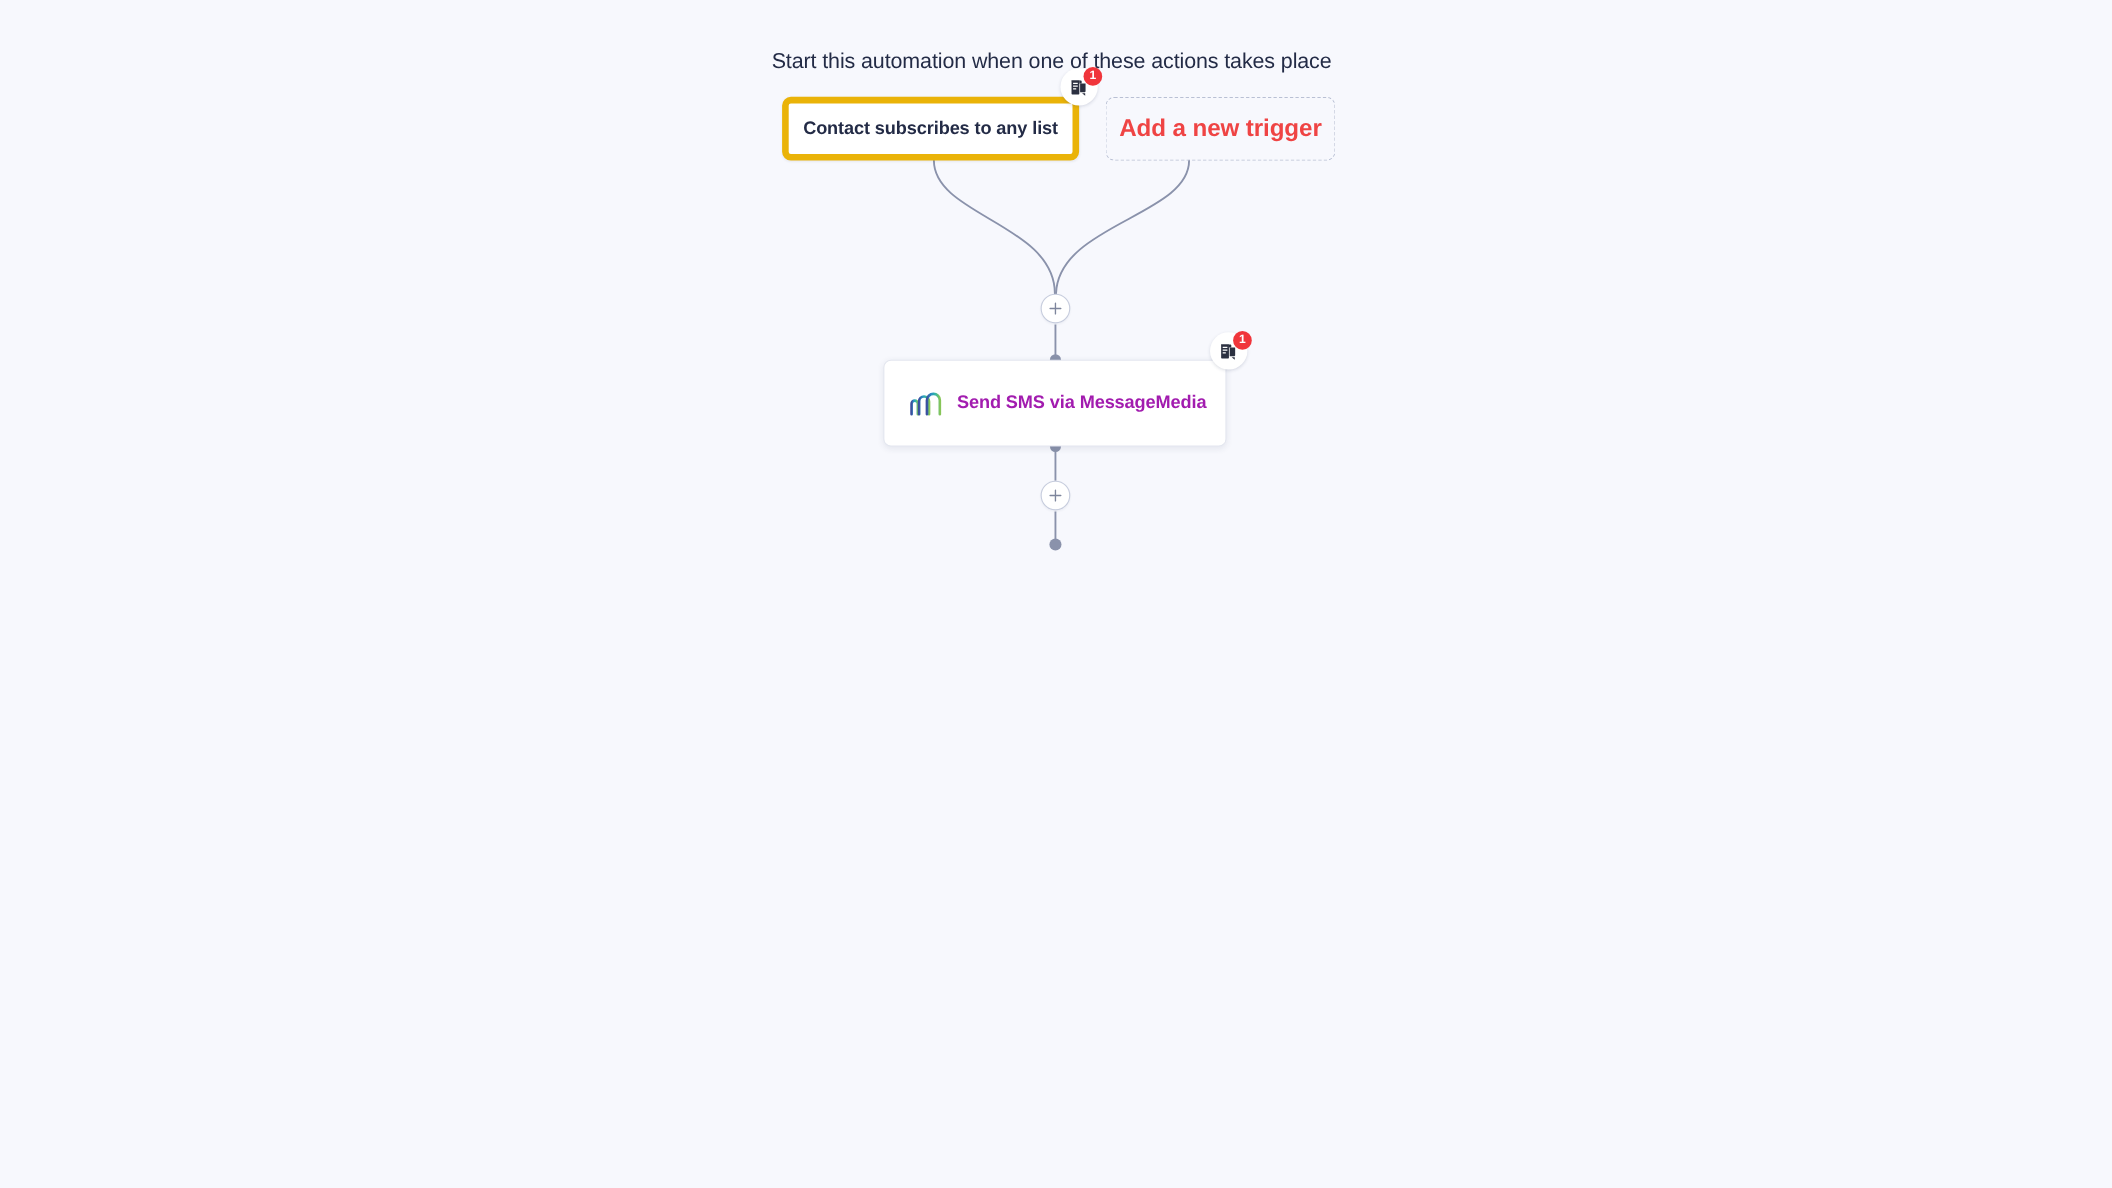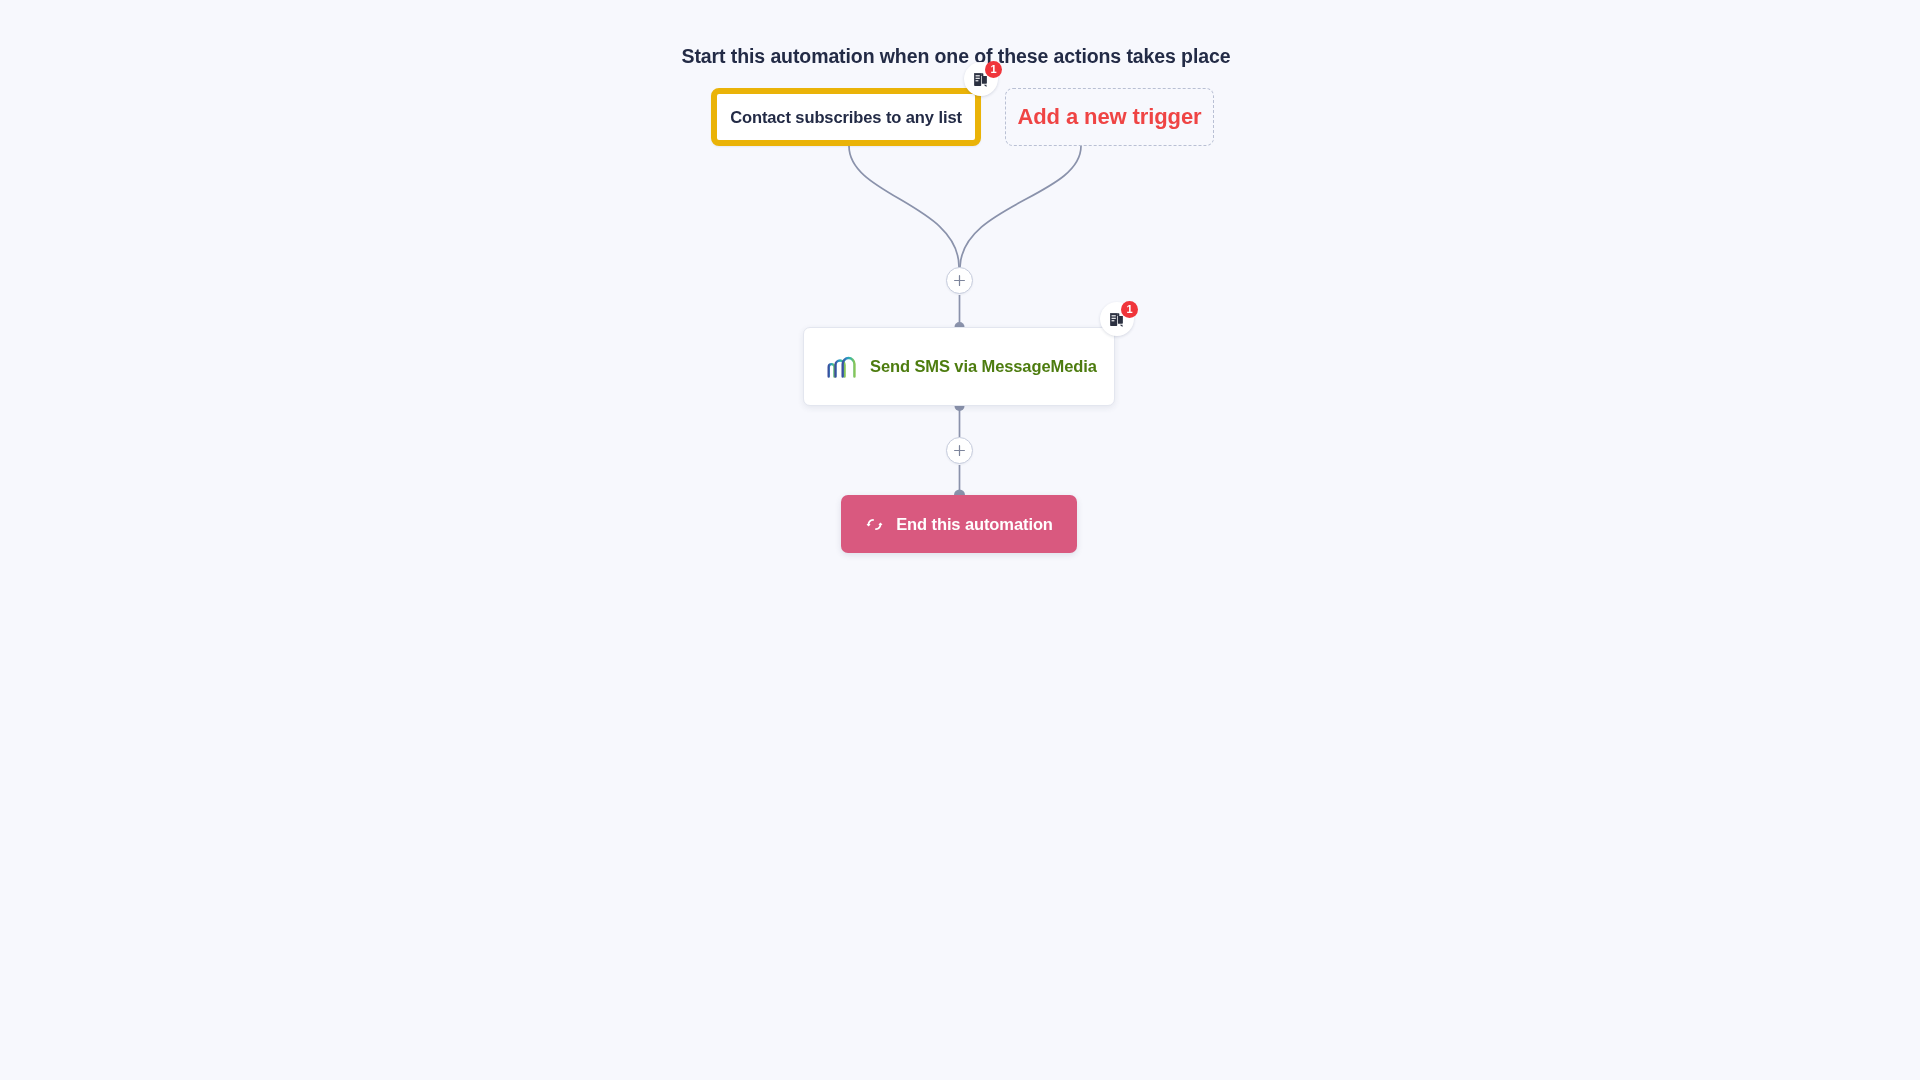--- a/index.html
+++ b/index.html
@@ -21,21 +21,21 @@
   }
 
   
   .flow-title {
     position: absolute;
     left: 0;
     top: 45px;
     width: 1920px;
     text-align: center;
     font-size: 19.5px;
-    font-weight: bold;
+    font-weight: normal;
     color: #232b46;
     letter-spacing: -0.1px;
     white-space: nowrap;
   }
   .flow-title .inner {
     display: inline-block;
     transform: translateX(-4px);
   }
 
   
@@ -87,21 +87,21 @@
     background: #ffffff;
     border: 1px solid #e3e6ef;
     border-radius: 7px;
     box-shadow: 0 2px 6px rgba(40,50,90,0.09);
     justify-content: flex-start;
     padding-left: 22px;
   }
   .node-action .node-label {
     font-size: 16.5px;
     font-weight: bold;
-    color: #4d7c0f;
+    color: #a21caf;
     letter-spacing: -0.1px;
     white-space: nowrap;
     margin-left: 14px;
   }
 
   .app-logo {
     width: 30px;
     height: 30px;
     flex: 0 0 auto;
     display: block;
@@ -266,23 +266,14 @@
     </svg>
     <span class="note-count">1</span>
   </div>
 
   <div class="plus-btn" style="left:946px; top:437px;">
     <svg viewBox="0 0 20 20" width="13" height="13">
       <path d="M10 2.5 V17.5 M2.5 10 H17.5" stroke="#7d859c" stroke-width="1.9" stroke-linecap="round"></path>
     </svg>
   </div>
 
-  <div class="node node-end" style="left:841px; top:495px; width:236px; height:58px;">
-    <svg class="end-icon" viewBox="0 0 24 24">
-      <path d="M10.2 6.2 A6 6 0 0 0 4.4 12.6" fill="none" stroke="#ffffff" stroke-width="2.3" stroke-linecap="round"></path>
-      <path d="M1.9 11.4 l2.6 3.1 l2.6 -3.1 z" fill="#ffffff"></path>
-      <path d="M13.8 17.8 A6 6 0 0 0 19.6 11.4" fill="none" stroke="#ffffff" stroke-width="2.3" stroke-linecap="round"></path>
-      <path d="M22.1 12.6 l-2.6 -3.1 l-2.6 3.1 z" fill="#ffffff"></path>
-    </svg>
-    <span class="node-label">End this automation</span>
-  </div>
 
 </div>
 
 </body></html>

